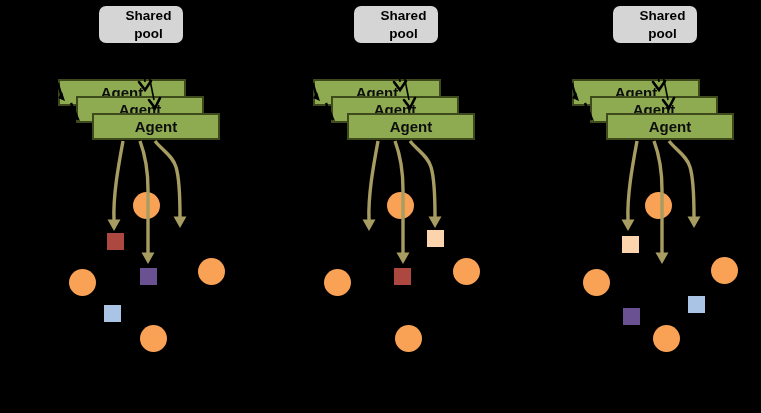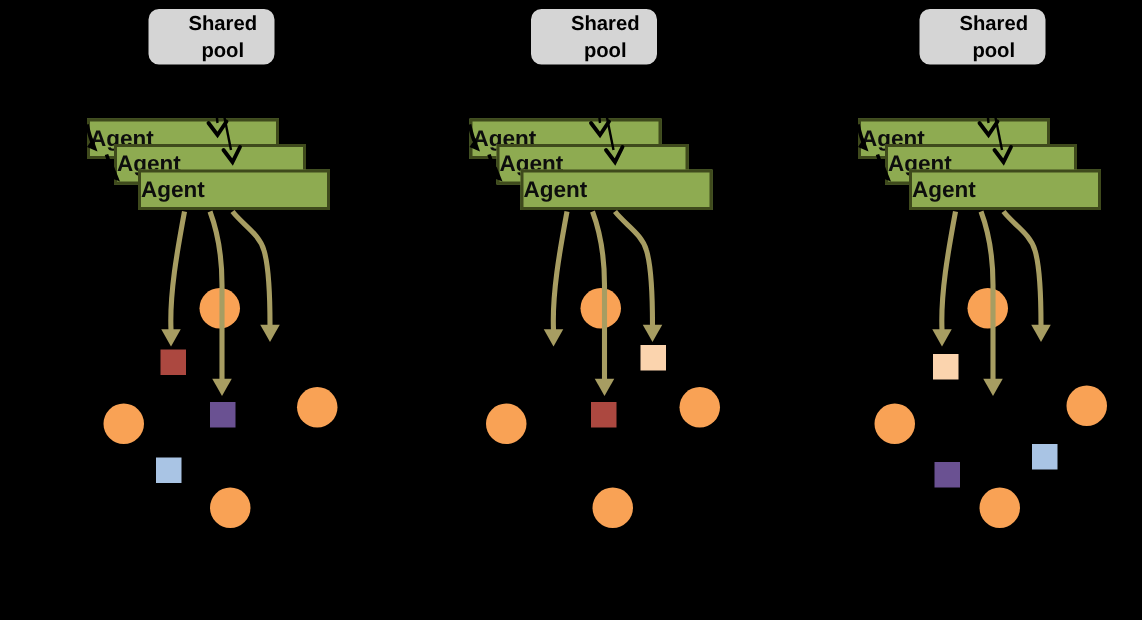--- a/index.html
+++ b/index.html
@@ -47,21 +47,21 @@
   }
   .agent-box {
     position: absolute;
     width: 128px;
     height: 27px;
     box-sizing: border-box;
     background: var(--agent-fill, #8eab51);
     border: 2px solid var(--agent-border, #3f4a1c);
     display: flex;
     align-items: center;
-    justify-content: flex-start;
+    justify-content: center;
     font-size: 15px;
     font-weight: bold;
     color: #0d0d0d;
   }
   .agent-box.back  { left: 58px; top: 79px;  z-index: 1; }
   .agent-box.mid   { left: 76px; top: 96px;  z-index: 2; }
   .agent-box.front { left: 92px; top: 113px; z-index: 3; }
   .items { position: absolute; inset: 0; z-index: 5; }
   .circle {
     position: absolute;

